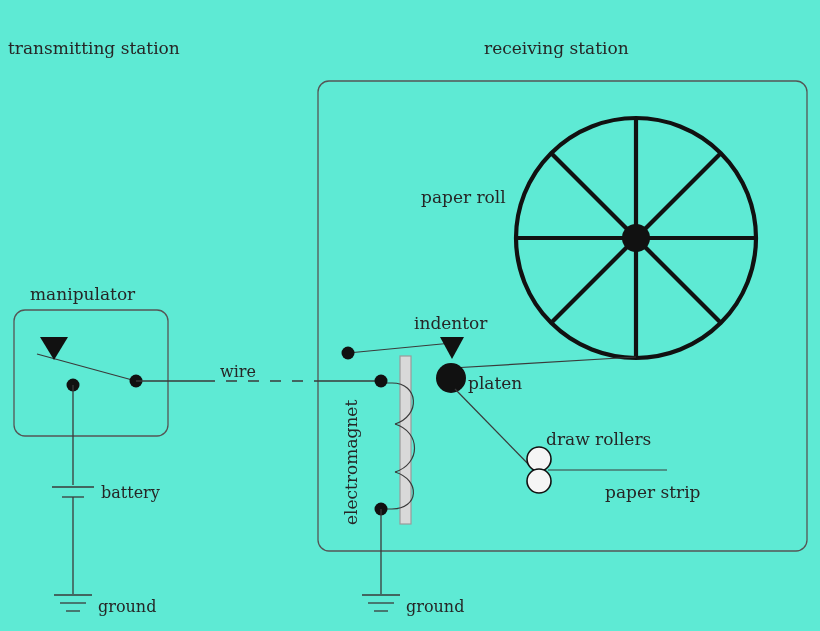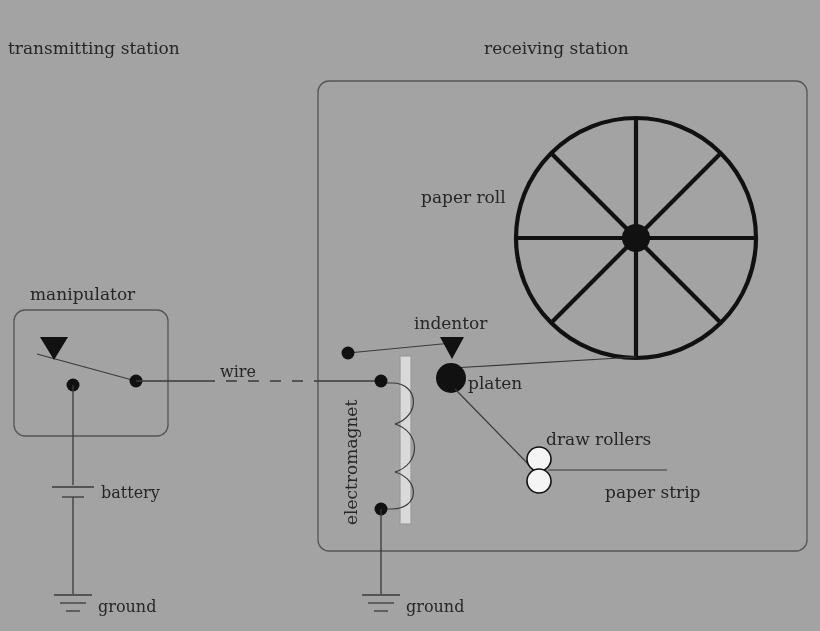--- a/index.html
+++ b/index.html
@@ -4,21 +4,21 @@
 <style>
   html, body {
     margin: 0;
     padding: 0;
     background: #f5f5f5;
   }
   #page {
     position: relative;
     width: 820px;
     height: 631px;
-    background: #a3a3a3;
+    background: #5eead4;
     overflow: hidden;
     font-family: "DejaVu Serif", "Liberation Serif", serif;
   }
   #diagram {
     position: absolute;
     left: 0;
     top: 0;
     width: 820px;
     height: 631px;
   }

